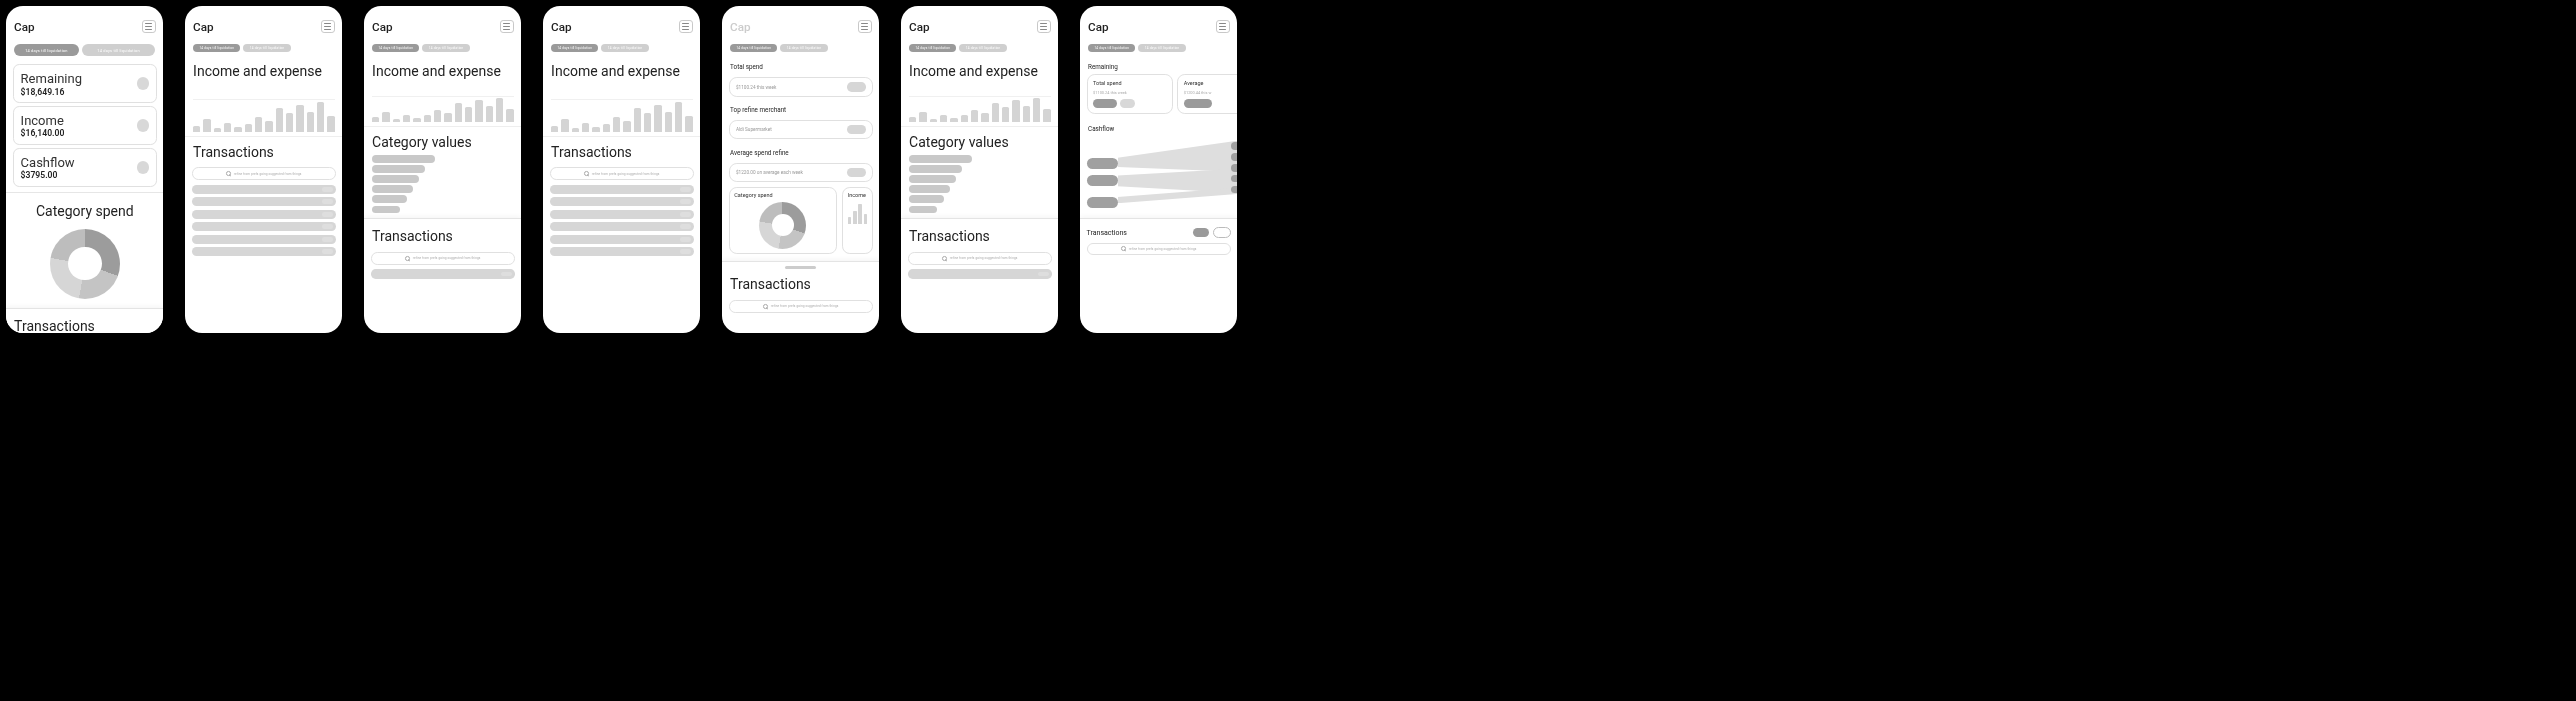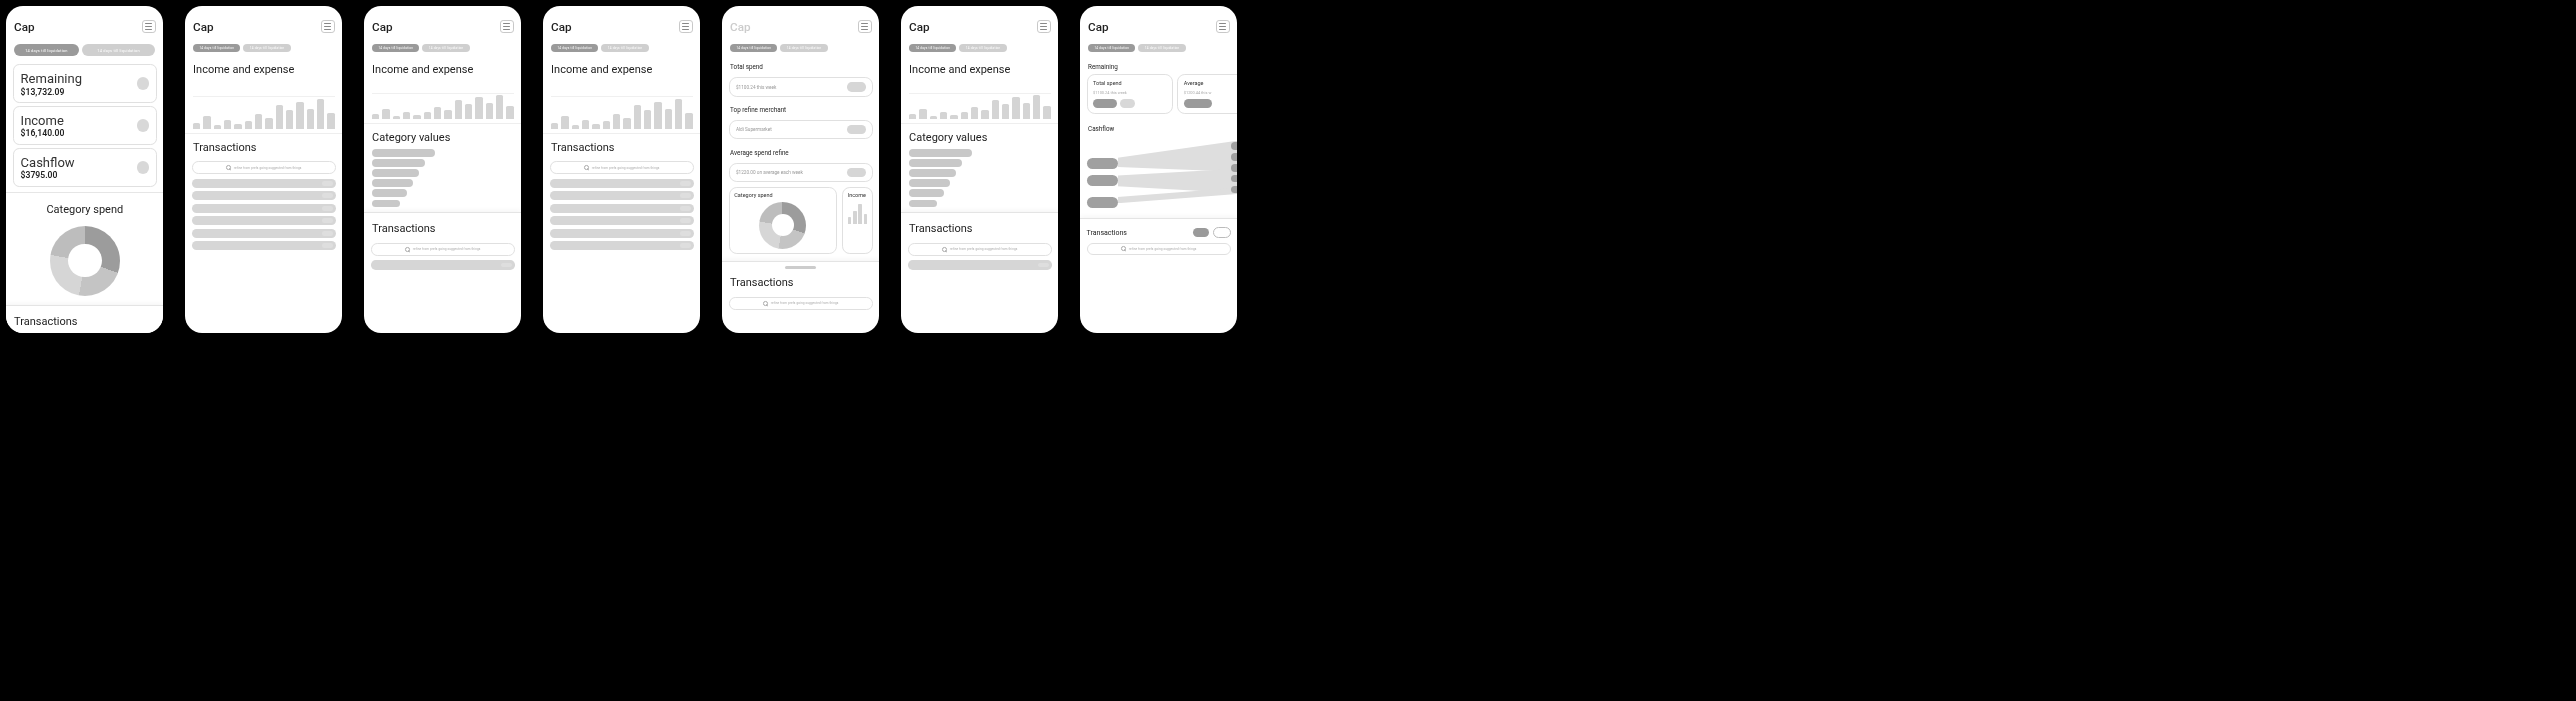--- a/index.html
+++ b/index.html
@@ -67,21 +67,21 @@
     align-items: center;
   }
   .card-text .label { font-size: 13px; color: #333; }
   .card-text .value { font-size: 8.6px; font-weight: 600; color: #222; margin-top: 0.8px; }
   .card .dot {
     width: 12.5px; height: 12.5px; border-radius: 50%;
     background: #d8d8d8;
   }
 
   .section-title {
-    font-size: 11px; color: #222;
+    font-size: 14px; color: #222;
     padding: 6.3px 7.8px 3.1px 7.8px;
   }
   .section-title.sm { font-size: 6.3px; }
 
   .hr { height: 0.8px; background: #e6e6e6; margin: 4.7px 0; }
 
   
   .barchart {
     height: 55px;
     display: flex; align-items: flex-end;
@@ -224,21 +224,21 @@
       </div>
   </div>
   <div class="pill-row">
     <div class="pill large">14 days till liquidation</div>
     <div class="pill large ghost wide">14 days till liquidation</div>
   </div>
   <div class="scroll">
     <div class="card">
       <div class="card-text">
         <div class="label">Remaining</div>
-        <div class="value">$13,732.09</div>
+        <div class="value">$18,649.16</div>
       </div>
       <div class="dot"></div>
     </div>
     <div class="card">
       <div class="card-text">
         <div class="label">Income</div>
         <div class="value">$16,140.00</div>
       </div>
       <div class="dot"></div>
     </div>

